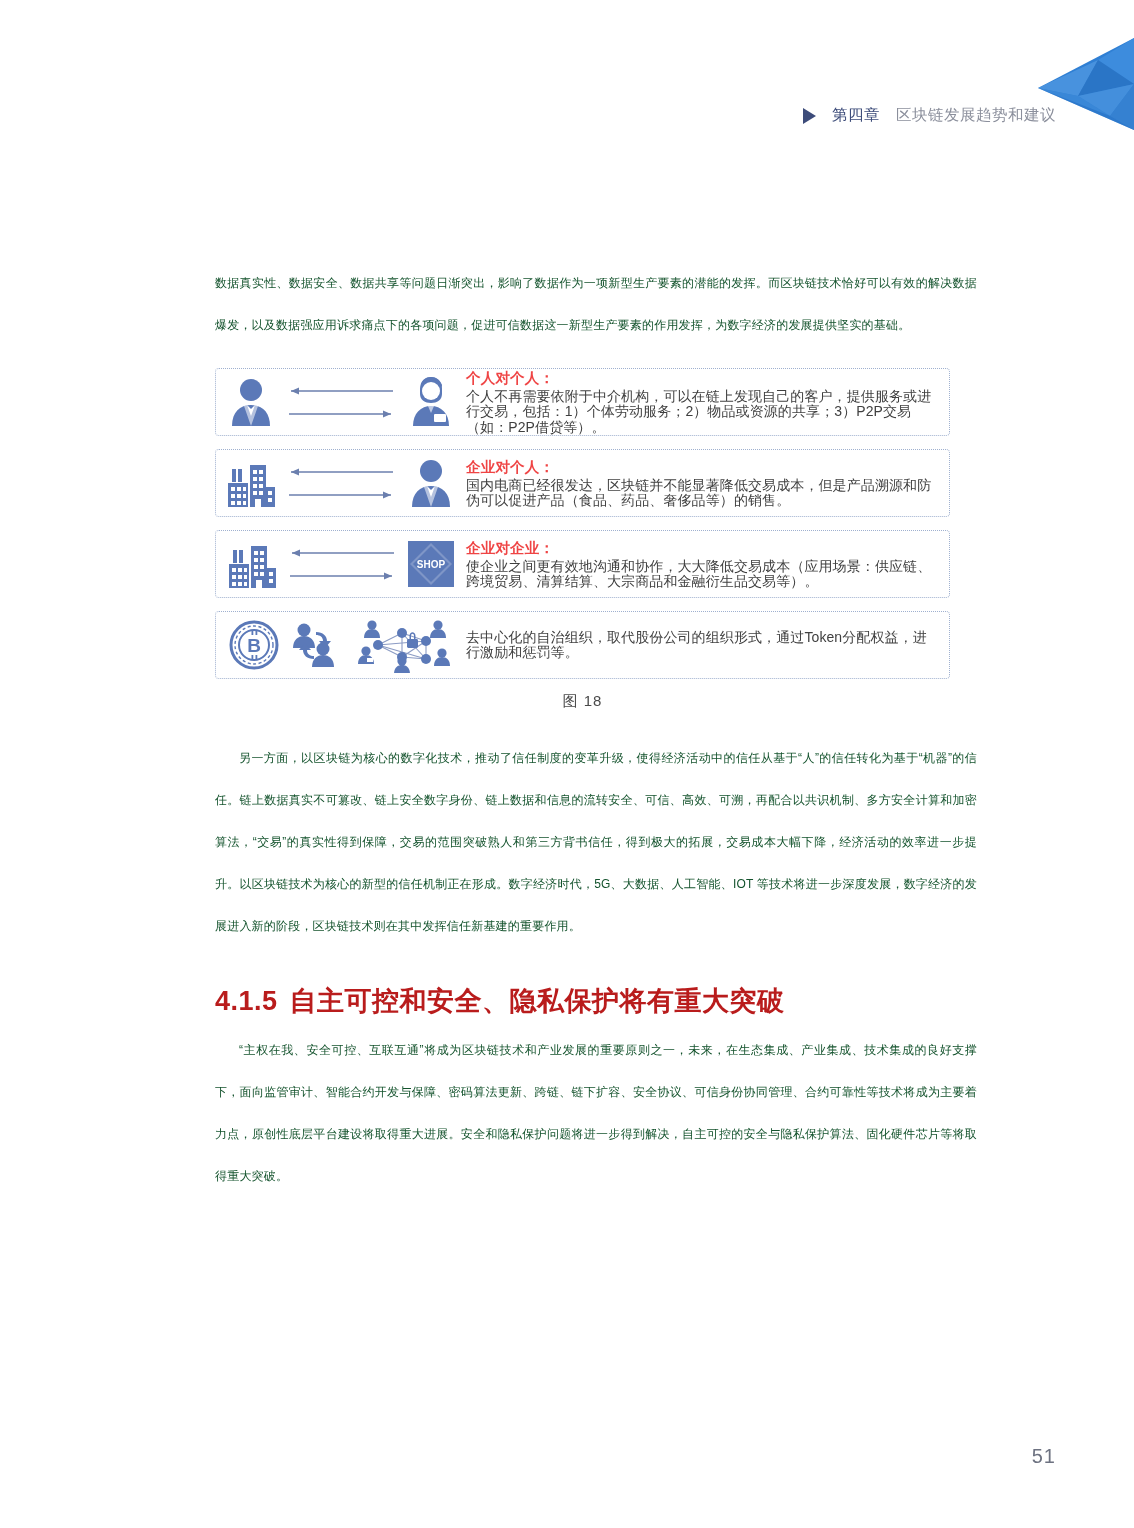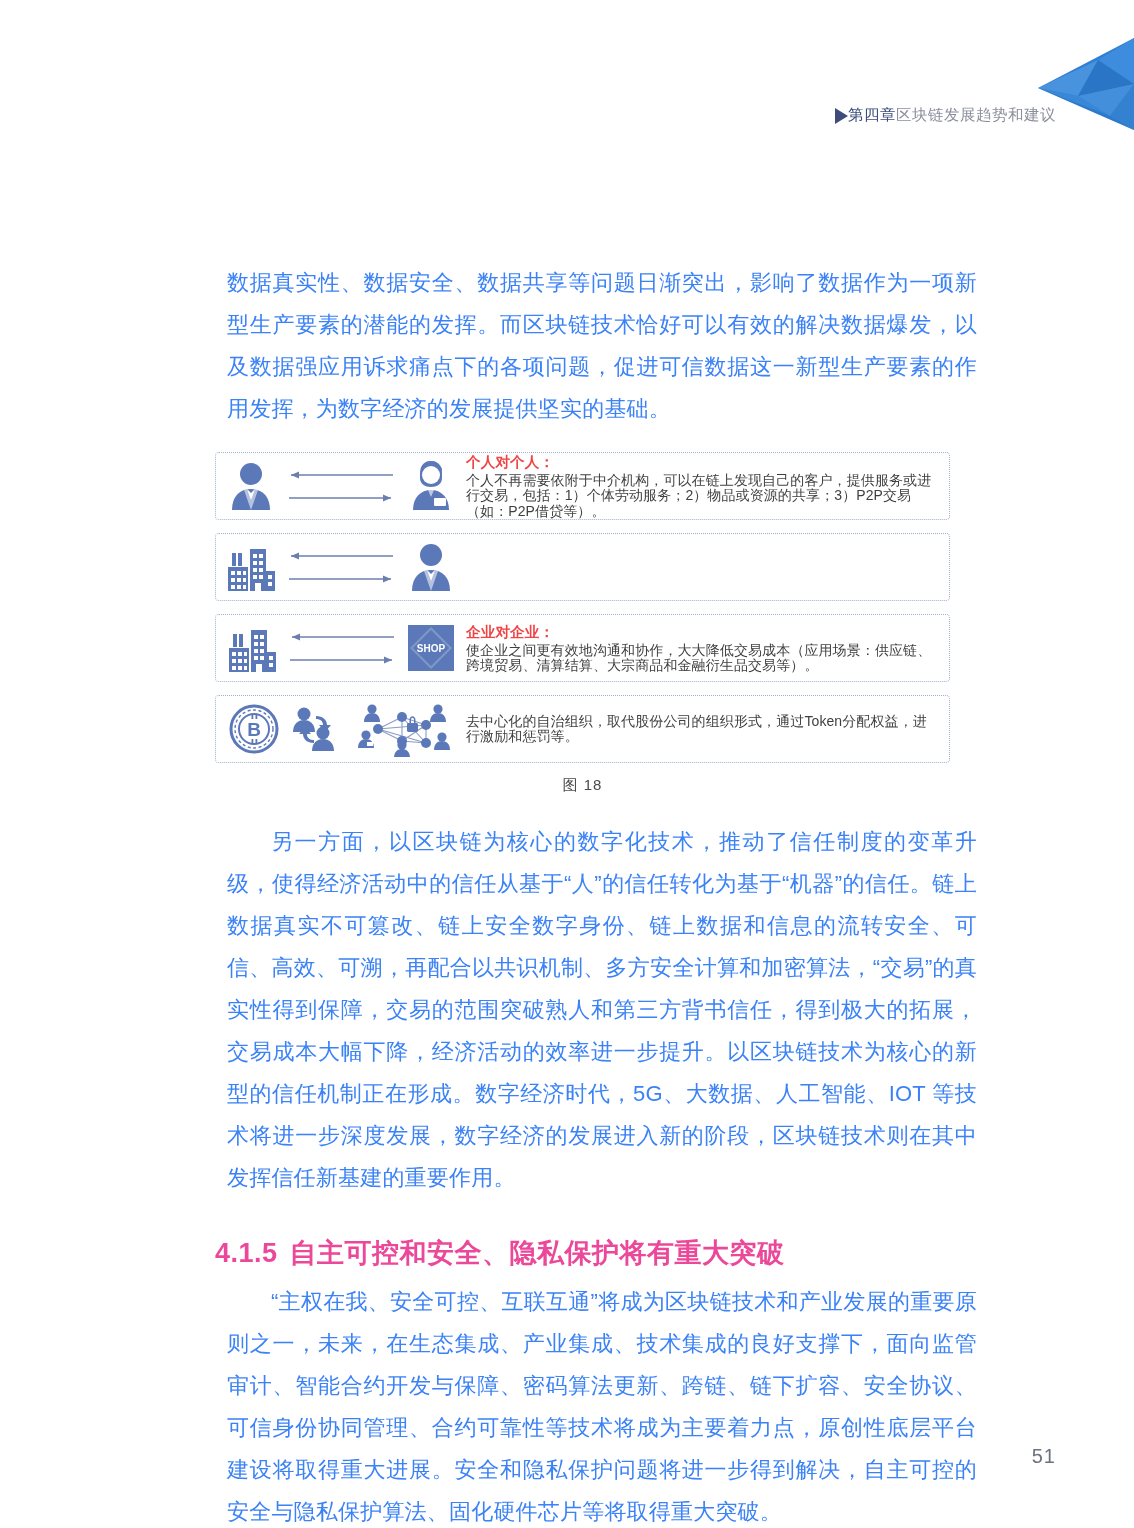--- a/index.html
+++ b/index.html
@@ -27,21 +27,21 @@
     height: 92px;
   }
 
   
   .running-header {
     position: absolute;
     top: 105px;
     right: 78px;
     display: flex;
     align-items: center;
-    gap: 0;
+    gap: 16px;
   }
   .header-tri {
     width: 0; height: 0;
     border-left: 13px solid #3d4c7a;
     border-top: 8px solid transparent;
     border-bottom: 8px solid transparent;
   }
   .header-chapter {
     font-size: 15.5px;
     color: #3d4c7a;
@@ -56,24 +56,24 @@
   }
 
   
   .content {
     position: absolute;
     left: 215px;
     top: 262px;
     width: 762px;
   }
   p.body {
-    margin: 0 0 6px 12px;
-    font-size: 22px;
+    margin: 0 0 6px 0;
+    font-size: 12px;
     line-height: 42px;
-    color: #3b82f6;
+    color: #14532d;
     text-align: justify;
     text-justify: inter-ideograph;
     letter-spacing: .2px;
   }
   p.body.indent { text-indent: 2em; }
 
   
   .figure {
     margin: 22px 0 0 0;
     width: 735px;
@@ -121,21 +121,21 @@
     color: #4a4a4a;
     margin-top: 9px;
     letter-spacing: 1px;
   }
 
   
   h2.section-heading {
     margin: 36px 0 10px 0;
     font-size: 27px;
     font-weight: bold;
-    color: #ec4899;
+    color: #b91c1c;
     letter-spacing: .5px;
   }
   h2.section-heading .num { margin-right: 12px; }
 
   
   .page-number {
     position: absolute;
     right: 78px;
     bottom: 60px;
     font-size: 20px;
@@ -254,20 +254,24 @@
               <line x1="2" y1="5" x2="104" y2="5" stroke="#6b7fae" stroke-width="1.6"></line>
               <path d="M104 5 L96 1.5 L96 8.5 Z" fill="#6b7fae"></path>
             </svg>
           </div>
           <svg width="54" height="52" viewBox="0 0 54 52">
             <circle cx="27" cy="14" r="11" fill="#5b79b8"></circle>
             <path d="M8 50 C8 36 16 29 27 29 C38 29 46 36 46 50 Z" fill="#5b79b8"></path>
             <path d="M23 29 L27 40 L31 29 L27 33 Z" fill="#ffffff"></path>
             <path d="M20 30 L27 50 L34 30 L31 29 L27 36 L23 29 Z" fill="#ffffff" opacity="0.55"></path>
           </svg>
+        </div>
+        <div class="card-text">
+          <div class="card-title">企业对个人：</div>
+          <div class="card-desc">国内电商已经很发达，区块链并不能显著降低交易成本，但是产品溯源和防伪可以促进产品（食品、药品、奢侈品等）的销售。</div>
         </div>
       </div>
 
       <div class="card">
         <div class="card-icons">
           <svg width="54" height="52" viewBox="0 0 54 52">
             <rect x="4" y="26" width="20" height="24" fill="#5b79b8"></rect>
             <rect x="26" y="8" width="16" height="42" fill="#5b79b8"></rect>
             <rect x="42" y="30" width="9" height="20" fill="#5b79b8"></rect>
             <rect x="8" y="12" width="4" height="13" fill="#5b79b8"></rect>

